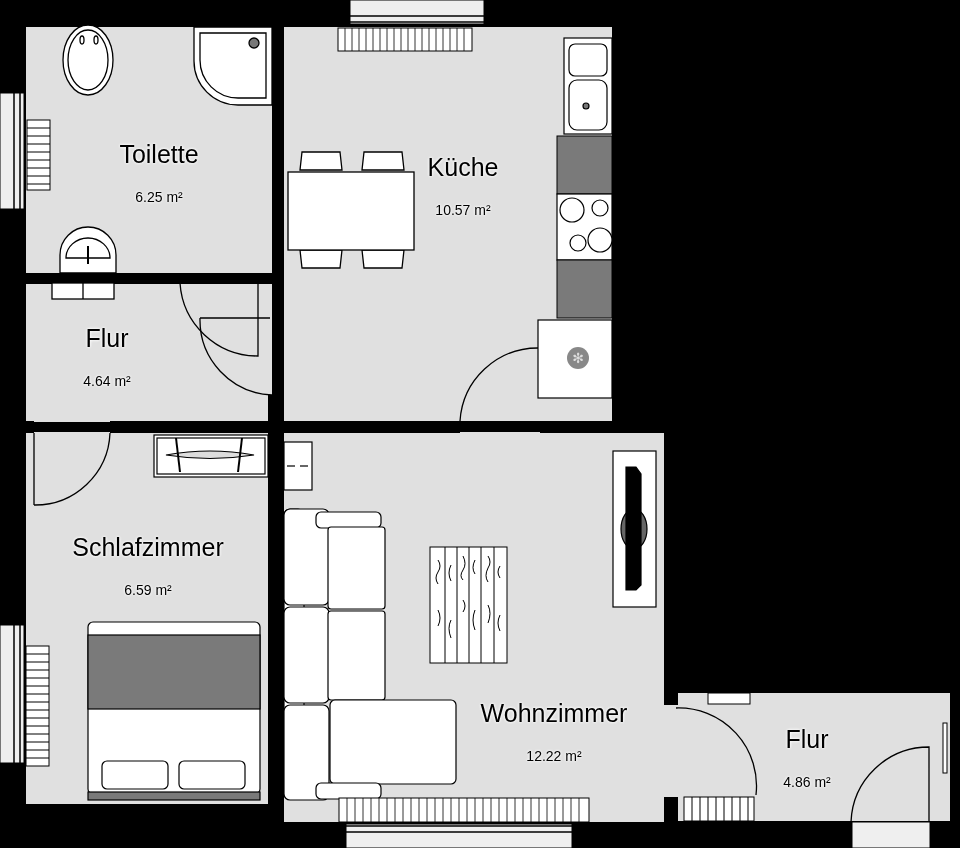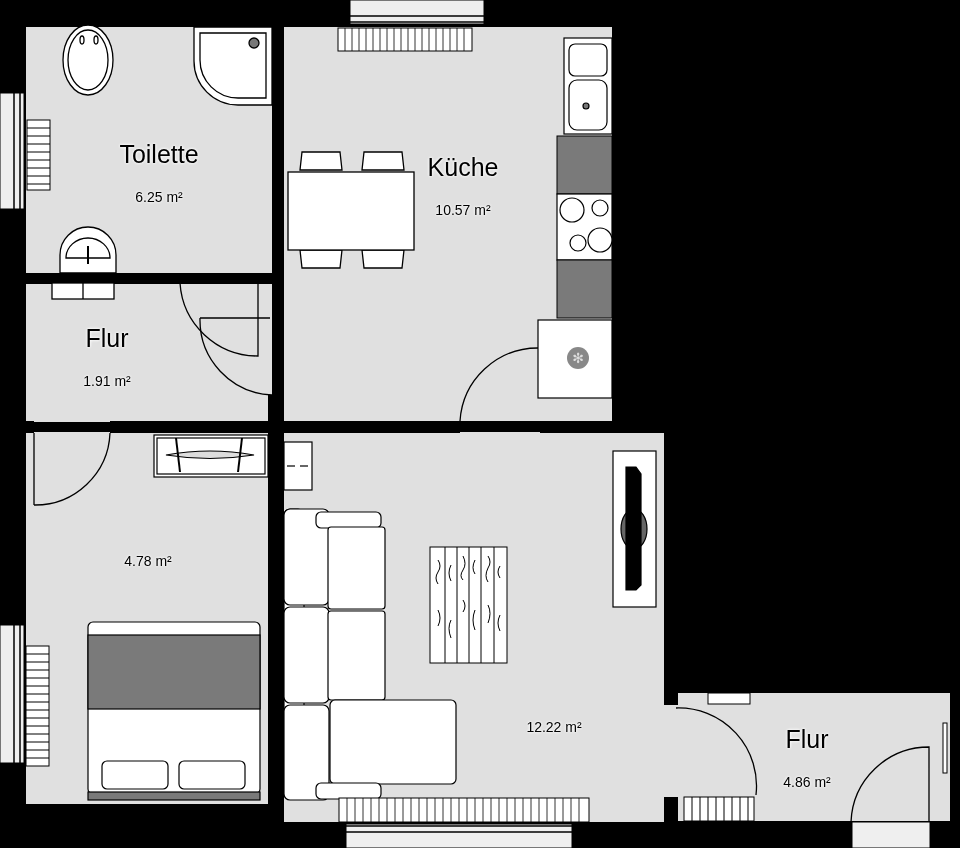--- a/index.html
+++ b/index.html
@@ -270,24 +270,26 @@
 <div class="label" style="left:159px; top:140px;">
   <div class="room-name">Toilette</div>
   <div class="room-area">6.25 m²</div>
 </div>
 <div class="label" style="left:463px; top:153px;">
   <div class="room-name">Küche</div>
   <div class="room-area">10.57 m²</div>
 </div>
 <div class="label" style="left:107px; top:324px;">
   <div class="room-name">Flur</div>
-  <div class="room-area">1.91 m²</div>
+  <div class="room-area">4.64 m²</div>
 </div>
 <div class="label" style="left:148px; top:533px;">
-  <div class="room-area">4.78 m²</div>
+  <div class="room-name">Schlafzimmer</div>
+  <div class="room-area">6.59 m²</div>
 </div>
 <div class="label" style="left:554px; top:699px;">
+  <div class="room-name">Wohnzimmer</div>
   <div class="room-area">12.22 m²</div>
 </div>
 <div class="label" style="left:807px; top:725px;">
   <div class="room-name">Flur</div>
   <div class="room-area">4.86 m²</div>
 </div>
 
 </body></html>

